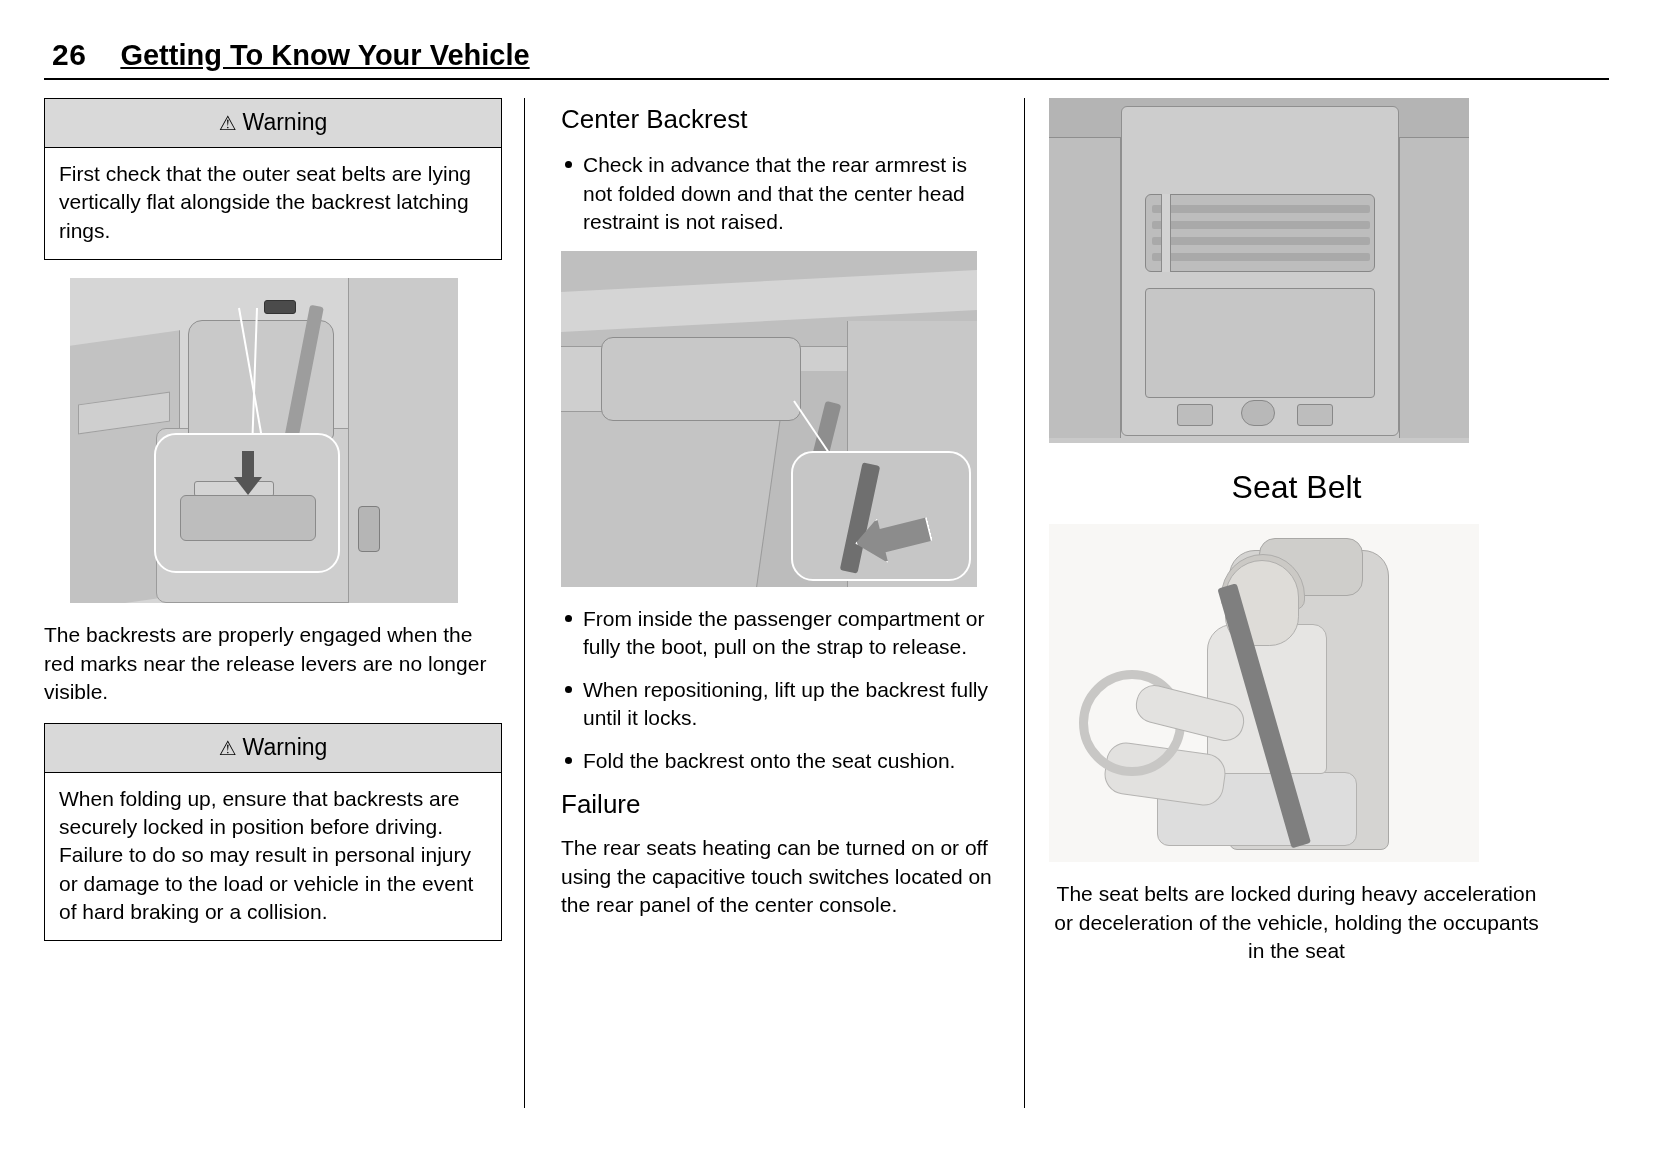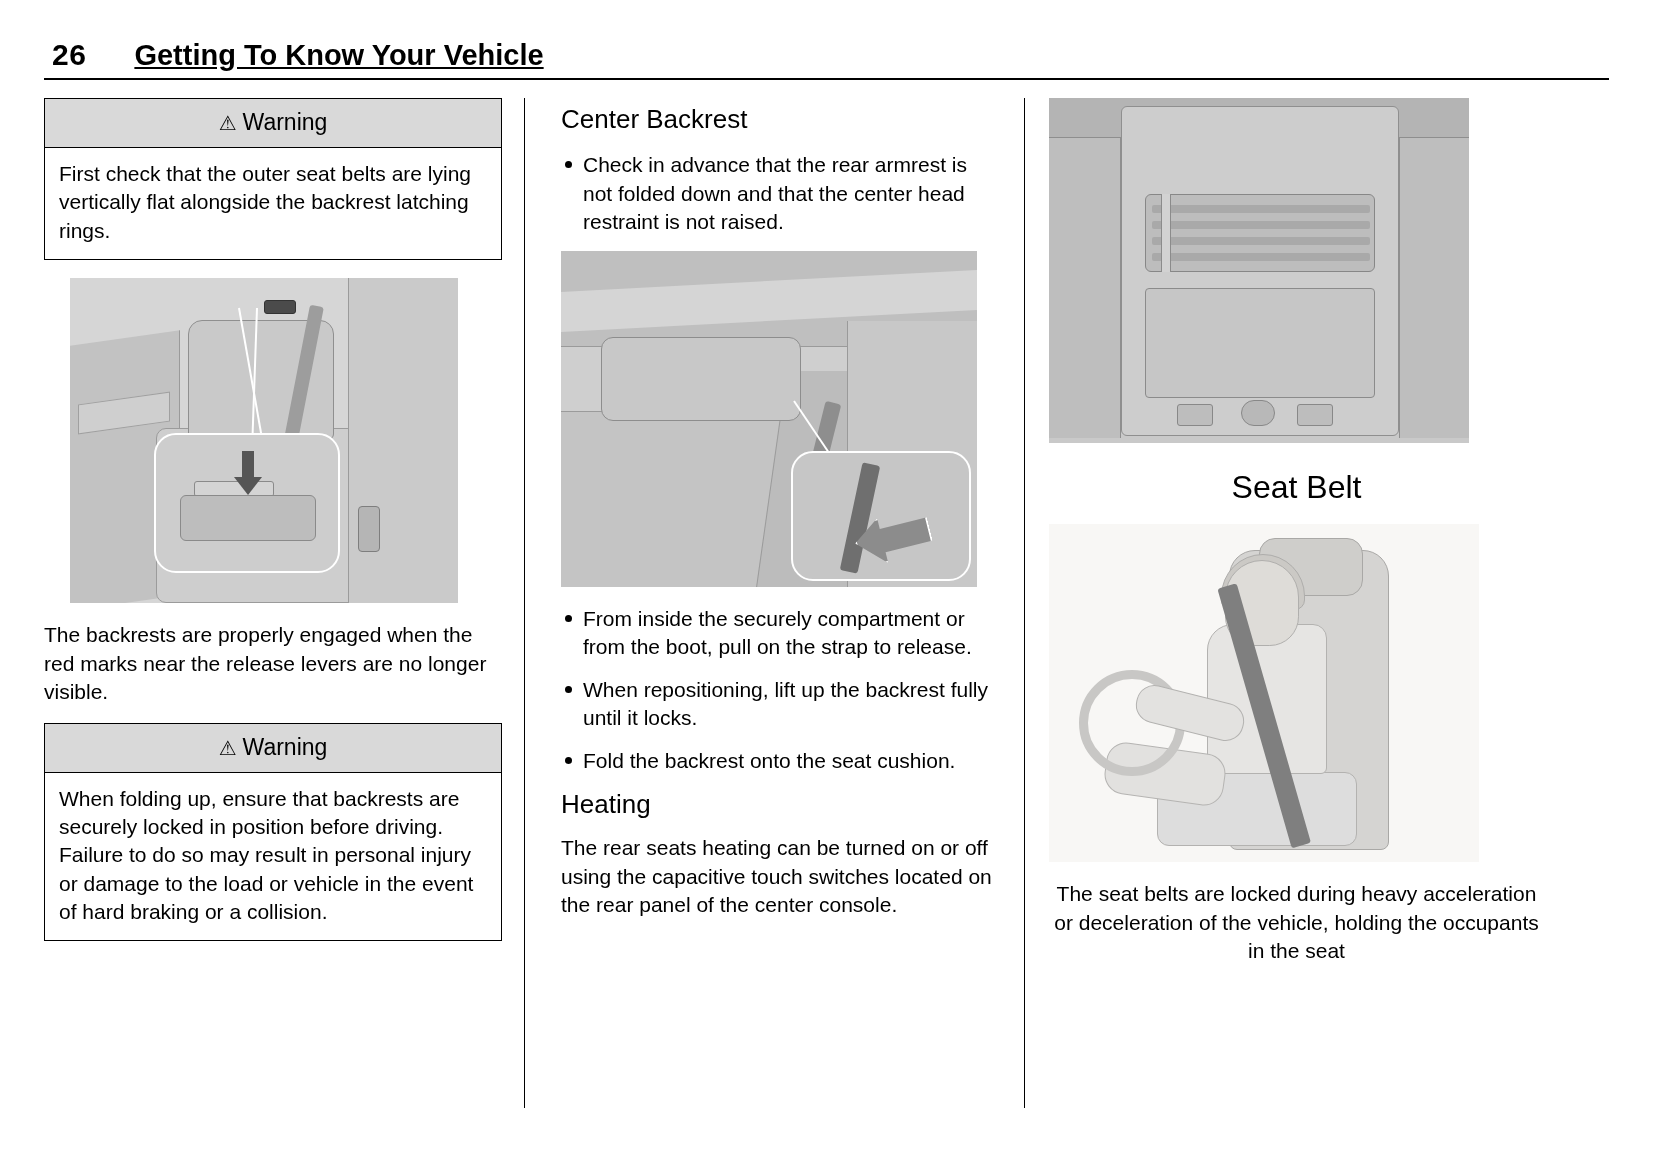--- a/index.html
+++ b/index.html
@@ -20,21 +20,21 @@
     position: absolute;
     left: 0; top: 0;
     width: 1653px;
     height: 1165px;
     padding: 38px 44px 0 44px;
   }
   
   .page-header {
     display: flex;
     align-items: baseline;
-    gap: 48px;
+    gap: 34px;
     padding-left: 8px;
     border-bottom: 2px solid #000;
     padding-bottom: 6px;
     margin-bottom: 18px;
   }
   .page-number {
     font-size: 30px;
     font-weight: bold;
     letter-spacing: 0.5px;
   }
@@ -408,26 +408,26 @@
         <div class="f2-armrest"></div>
         <div class="f2-strap"></div>
         <div class="f2-leader"></div>
         <div class="f2-callout">
           <div class="f2-callout-strap"></div>
           <div class="f2-hand"></div>
         </div>
       </div>
 
       <ul class="bullets">
-        <li>From inside the securely compartment or from the boot, pull on the strap to release.</li>
+        <li>From inside the passenger compartment or fully the boot, pull on the strap to release.</li>
         <li>When repositioning, lift up the backrest fully until it locks.</li>
         <li>Fold the backrest onto the seat cushion.</li>
       </ul>
 
-      <h2 class="section-title">Heating</h2>
+      <h2 class="section-title">Failure</h2>
       <p class="body-text">The rear seats heating can be turned on or off using the capacitive touch switches located on the rear panel of the center console.</p>
 
     </div>
 
     <div class="col col-3">
 
       <div class="figure fig-3">
         <div class="f3-bg"></div>
         <div class="f3-top"></div>
         <div class="f3-side-l"></div>

